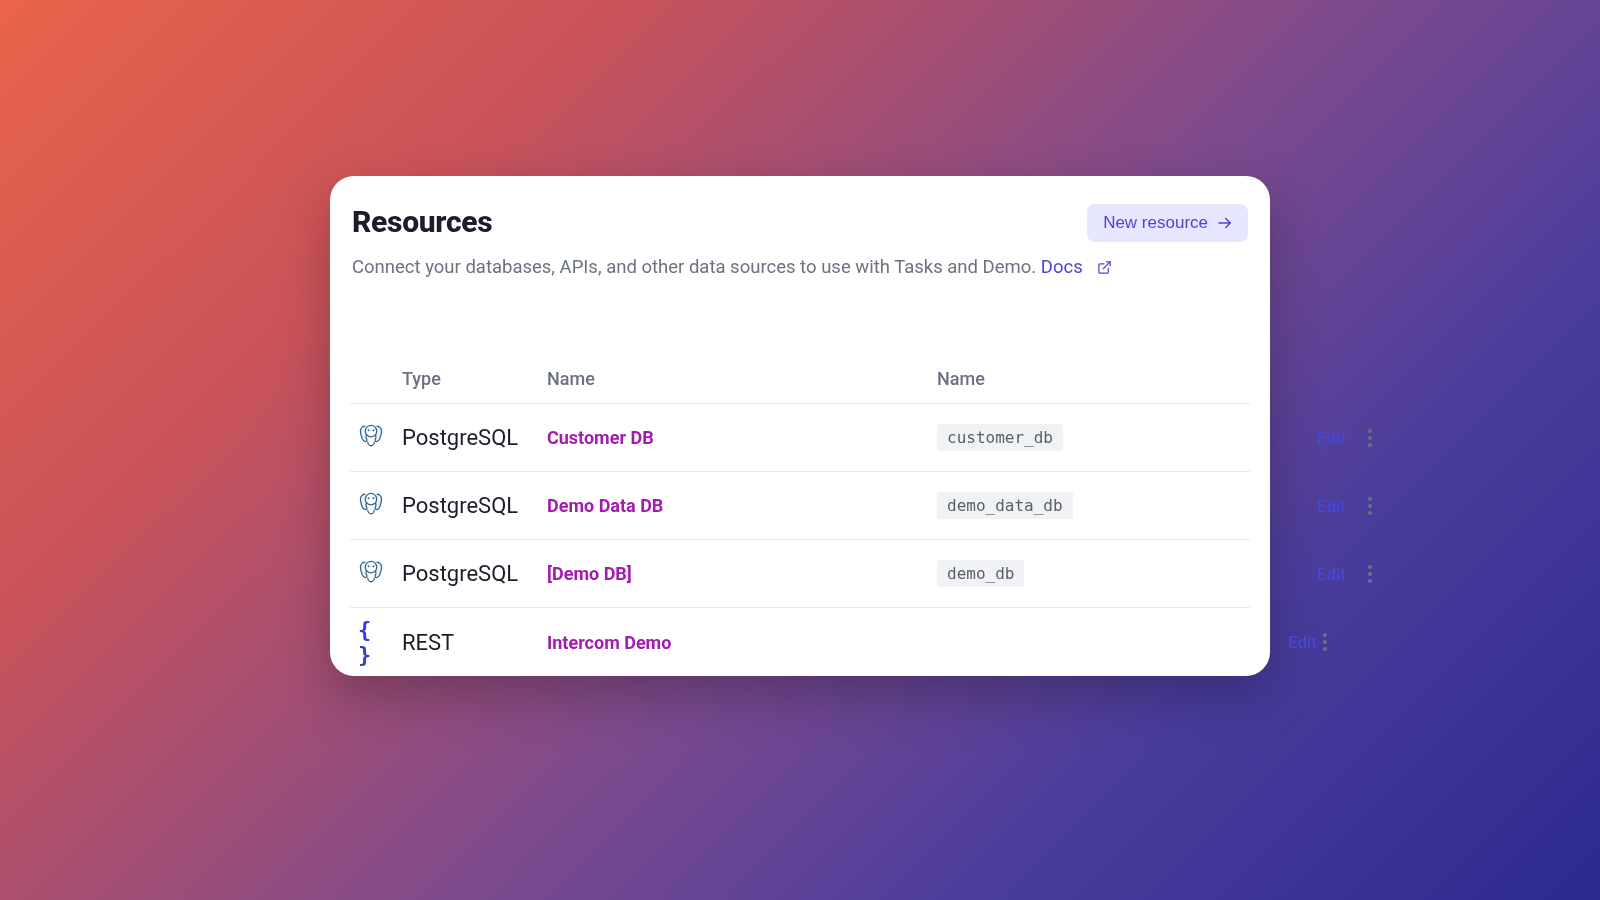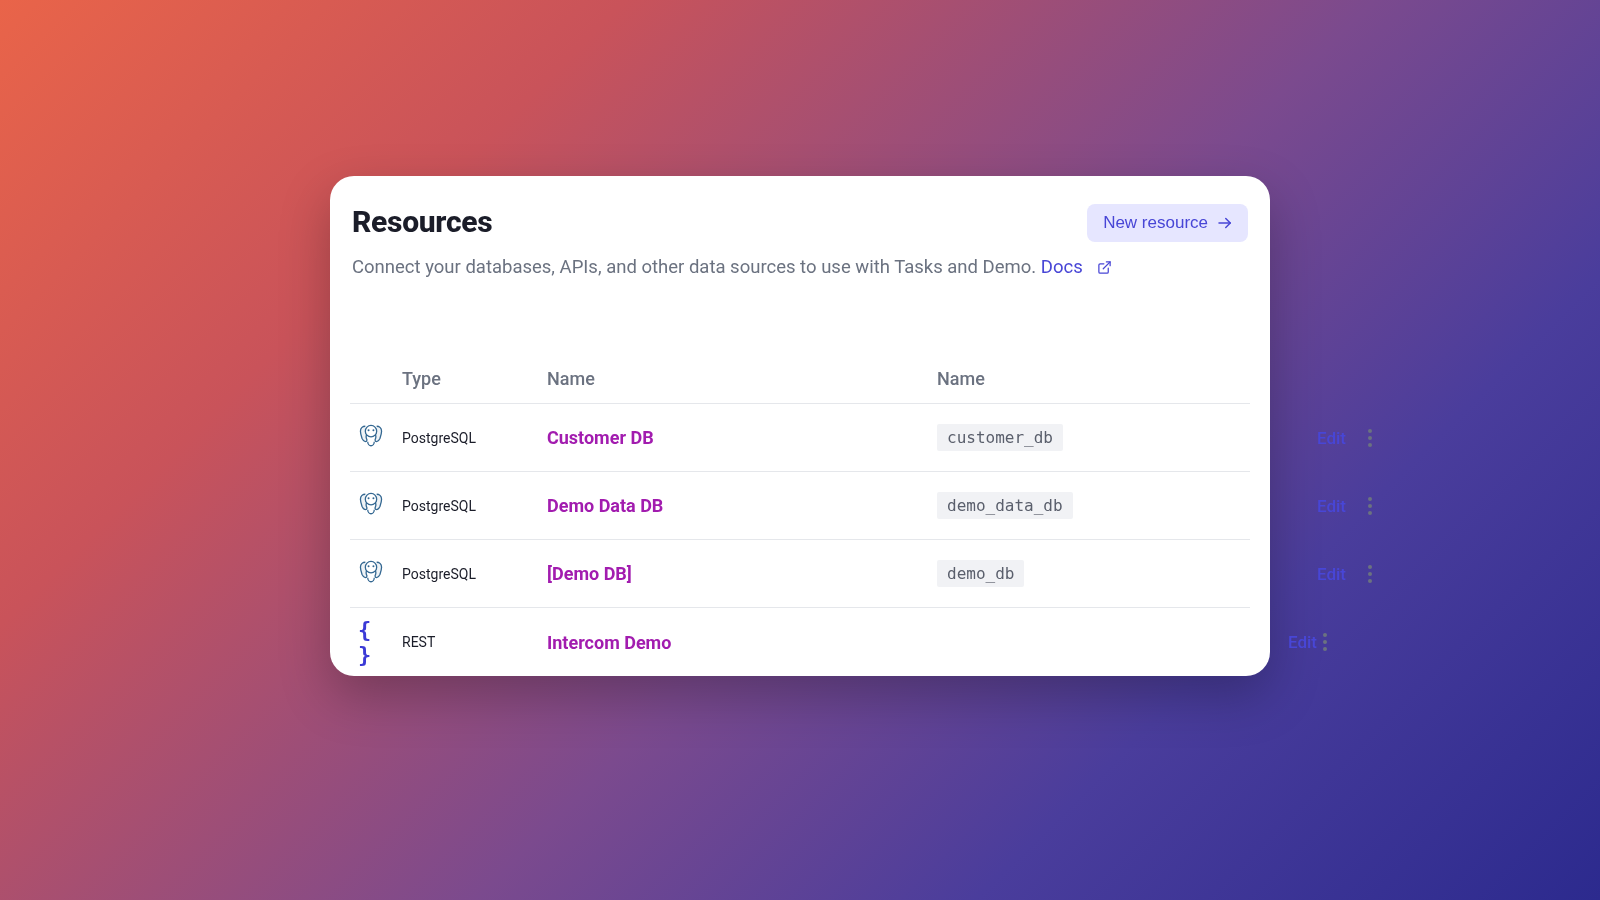--- a/index.html
+++ b/index.html
@@ -85,21 +85,21 @@
   border-bottom: 1px solid #e5e7eb;
 }
 .trow:last-child { border-bottom: none; }
 .icon-cell {
   display: flex;
   align-items: center;
   justify-content: flex-start;
   padding-left: 8px;
 }
 .type-cell {
-  font-size: 14px;
+  font-size: 22px;
   color: #1b1d29;
 }
 .name-cell {
   font-size: 18px;
   font-weight: 700;
   color: #a21caf;
 }
 .slug-badge {
   display: inline-block;
   background: #f1f2f5;

